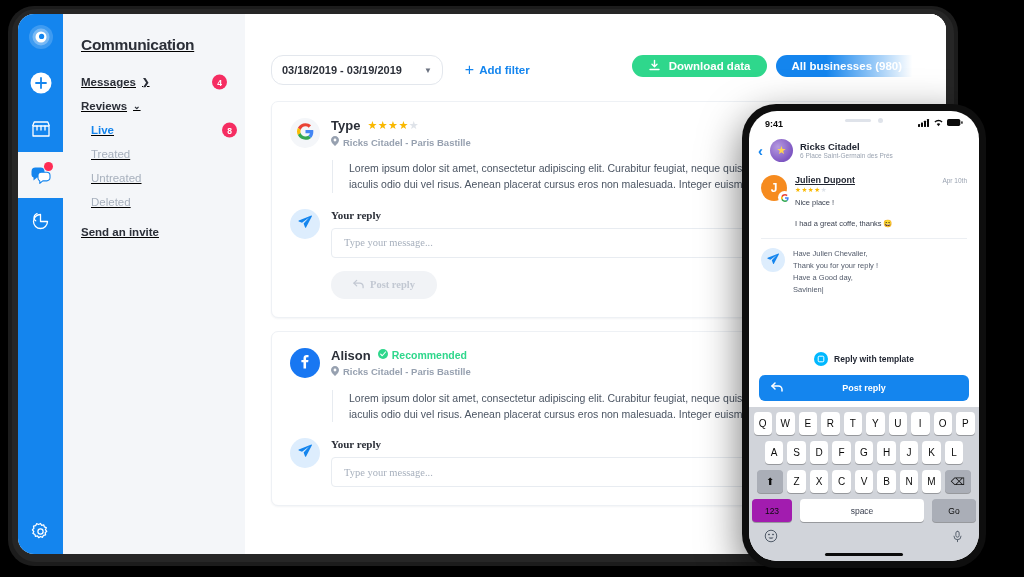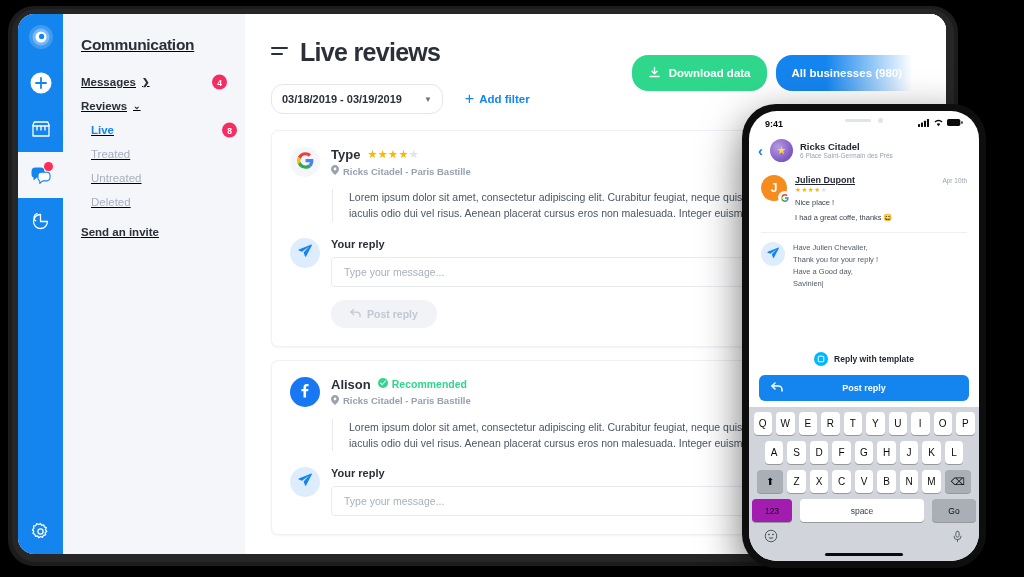--- a/index.html
+++ b/index.html
@@ -104,21 +104,21 @@
     border-radius: 1px; margin-bottom: 4px;
   }
   .burger span:nth-child(1) { width: 17px; }
   .burger span:nth-child(2) { width: 12px; }
   .page-title {
     font-size: 25px; font-weight: bold; color: #2b2f38;
     letter-spacing: -0.7px;
   }
   .head-actions { position: absolute; right: 12px; top: 41px; display: flex; gap: 9px; }
   .btn {
-    border: none; border-radius: 16px; height: 36px;
+    border: none; border-radius: 16px; height: 22px;
     font-family: inherit; font-size: 11.5px; font-weight: bold;
     color: #fff; cursor: pointer; display: flex; align-items: center;
     padding: 0 16px; gap: 8px; white-space: nowrap;
   }
   .btn-green { background: #2fd78c; }
   .btn-blue { background: #1485ee; }
 
   .filter-row { display: flex; align-items: center; margin-top: 17px; }
   .date-select {
     height: 30px; border: 1px solid #e3e7ed; border-radius: 12px;
@@ -165,21 +165,21 @@
   }
   .review-text {
     font-size: 10.5px; line-height: 1.55; color: #4b5563;
     padding-left: 16px; white-space: nowrap; overflow: hidden;
   }
   .reply-block { display: flex; gap: 11px; margin-top: 16px; }
   .reply-icon {
     width: 30px; height: 30px; border-radius: 50%; background: #ddedfd;
     display: flex; align-items: center; justify-content: center; flex: 0 0 30px;
   }
-  .reply-col { flex: 1; }
+  .reply-col { flex: 1; font-family: Liberation Serif, serif; }
   .reply-label { font-size: 11px; font-weight: bold; color: #2b2f38; }
   .reply-input {
     margin-top: 7px; height: 30px; border: 1px solid #e8ecf1; border-radius: 4px;
     width: 600px; display: flex; align-items: center; padding: 0 12px;
     font-size: 10.5px; color: #a7b0bd; background: #fff;
   }
   .post-reply {
     margin-top: 13px; height: 28px; width: 106px; border-radius: 14px;
     background: #f1f3f6; color: #c2c8d2; font-size: 10.5px; font-weight: bold;
     display: flex; align-items: center; justify-content: center; gap: 6px;
@@ -394,27 +394,20 @@
       </div>
       <div class="nav-sub">
         <span>Deleted</span>
       </div>
 
       <div class="nav-invite">Send an invite</div>
     </div>
 
     <div class="main">
 
-      <div class="main-head">
-        <div class="burger">
-          <span></span>
-            <span></span>
-        </div>
-        <div class="page-title">Live reviews</div>
-      </div>
 
       <div class="head-actions">
         <button class="btn btn-green">
           <span>
             <svg width="13" height="13" viewBox="0 0 13 13" fill="none" stroke="#ffffff" stroke-width="1.4" stroke-linecap="round" stroke-linejoin="round">
               <path d="M6.5 1.5v6M4 5.3l2.5 2.4L9 5.3M2 10.5h9"></path>
             </svg>
           </span>
           <span>Download data</span>
         </button>
@@ -608,21 +601,21 @@
             </svg>
           </span>
         </span>
         <span class="ph-rev-col">
           <span class="ph-rev-top" style="display:flex">
             <span class="ph-rev-name">Julien Dupont</span>
             <span class="ph-rev-date">Apr 10th</span>
           </span>
           <div class="ph-rev-stars">★★★★<span class="off">★</span></div>
           <div class="ph-rev-text">Nice place !</div>
-          <div class="ph-rev-text" style="margin-top:4px">I had a great coffe, thanks 😄</div>
+          <div class="ph-rev-text" style="margin-top:10px">I had a great coffe, thanks 😄</div>
         </span>
       </div>
 
       <div class="ph-sep"></div>
 
       <div class="ph-reply">
         <span class="ph-reply-icon">
           <span>
             <svg width="12" height="12" viewBox="0 0 16 16" fill="#1485ee">
               <path d="M15.3.7L.9 6.4c-.5.2-.5.9 0 1.1l3.7 1.4 8.1-6-6.3 6.8 1.7 4.6c.2.5.9.5 1.1 0L15.9 1.5c.2-.6-.2-1-.6-.8z"></path>

